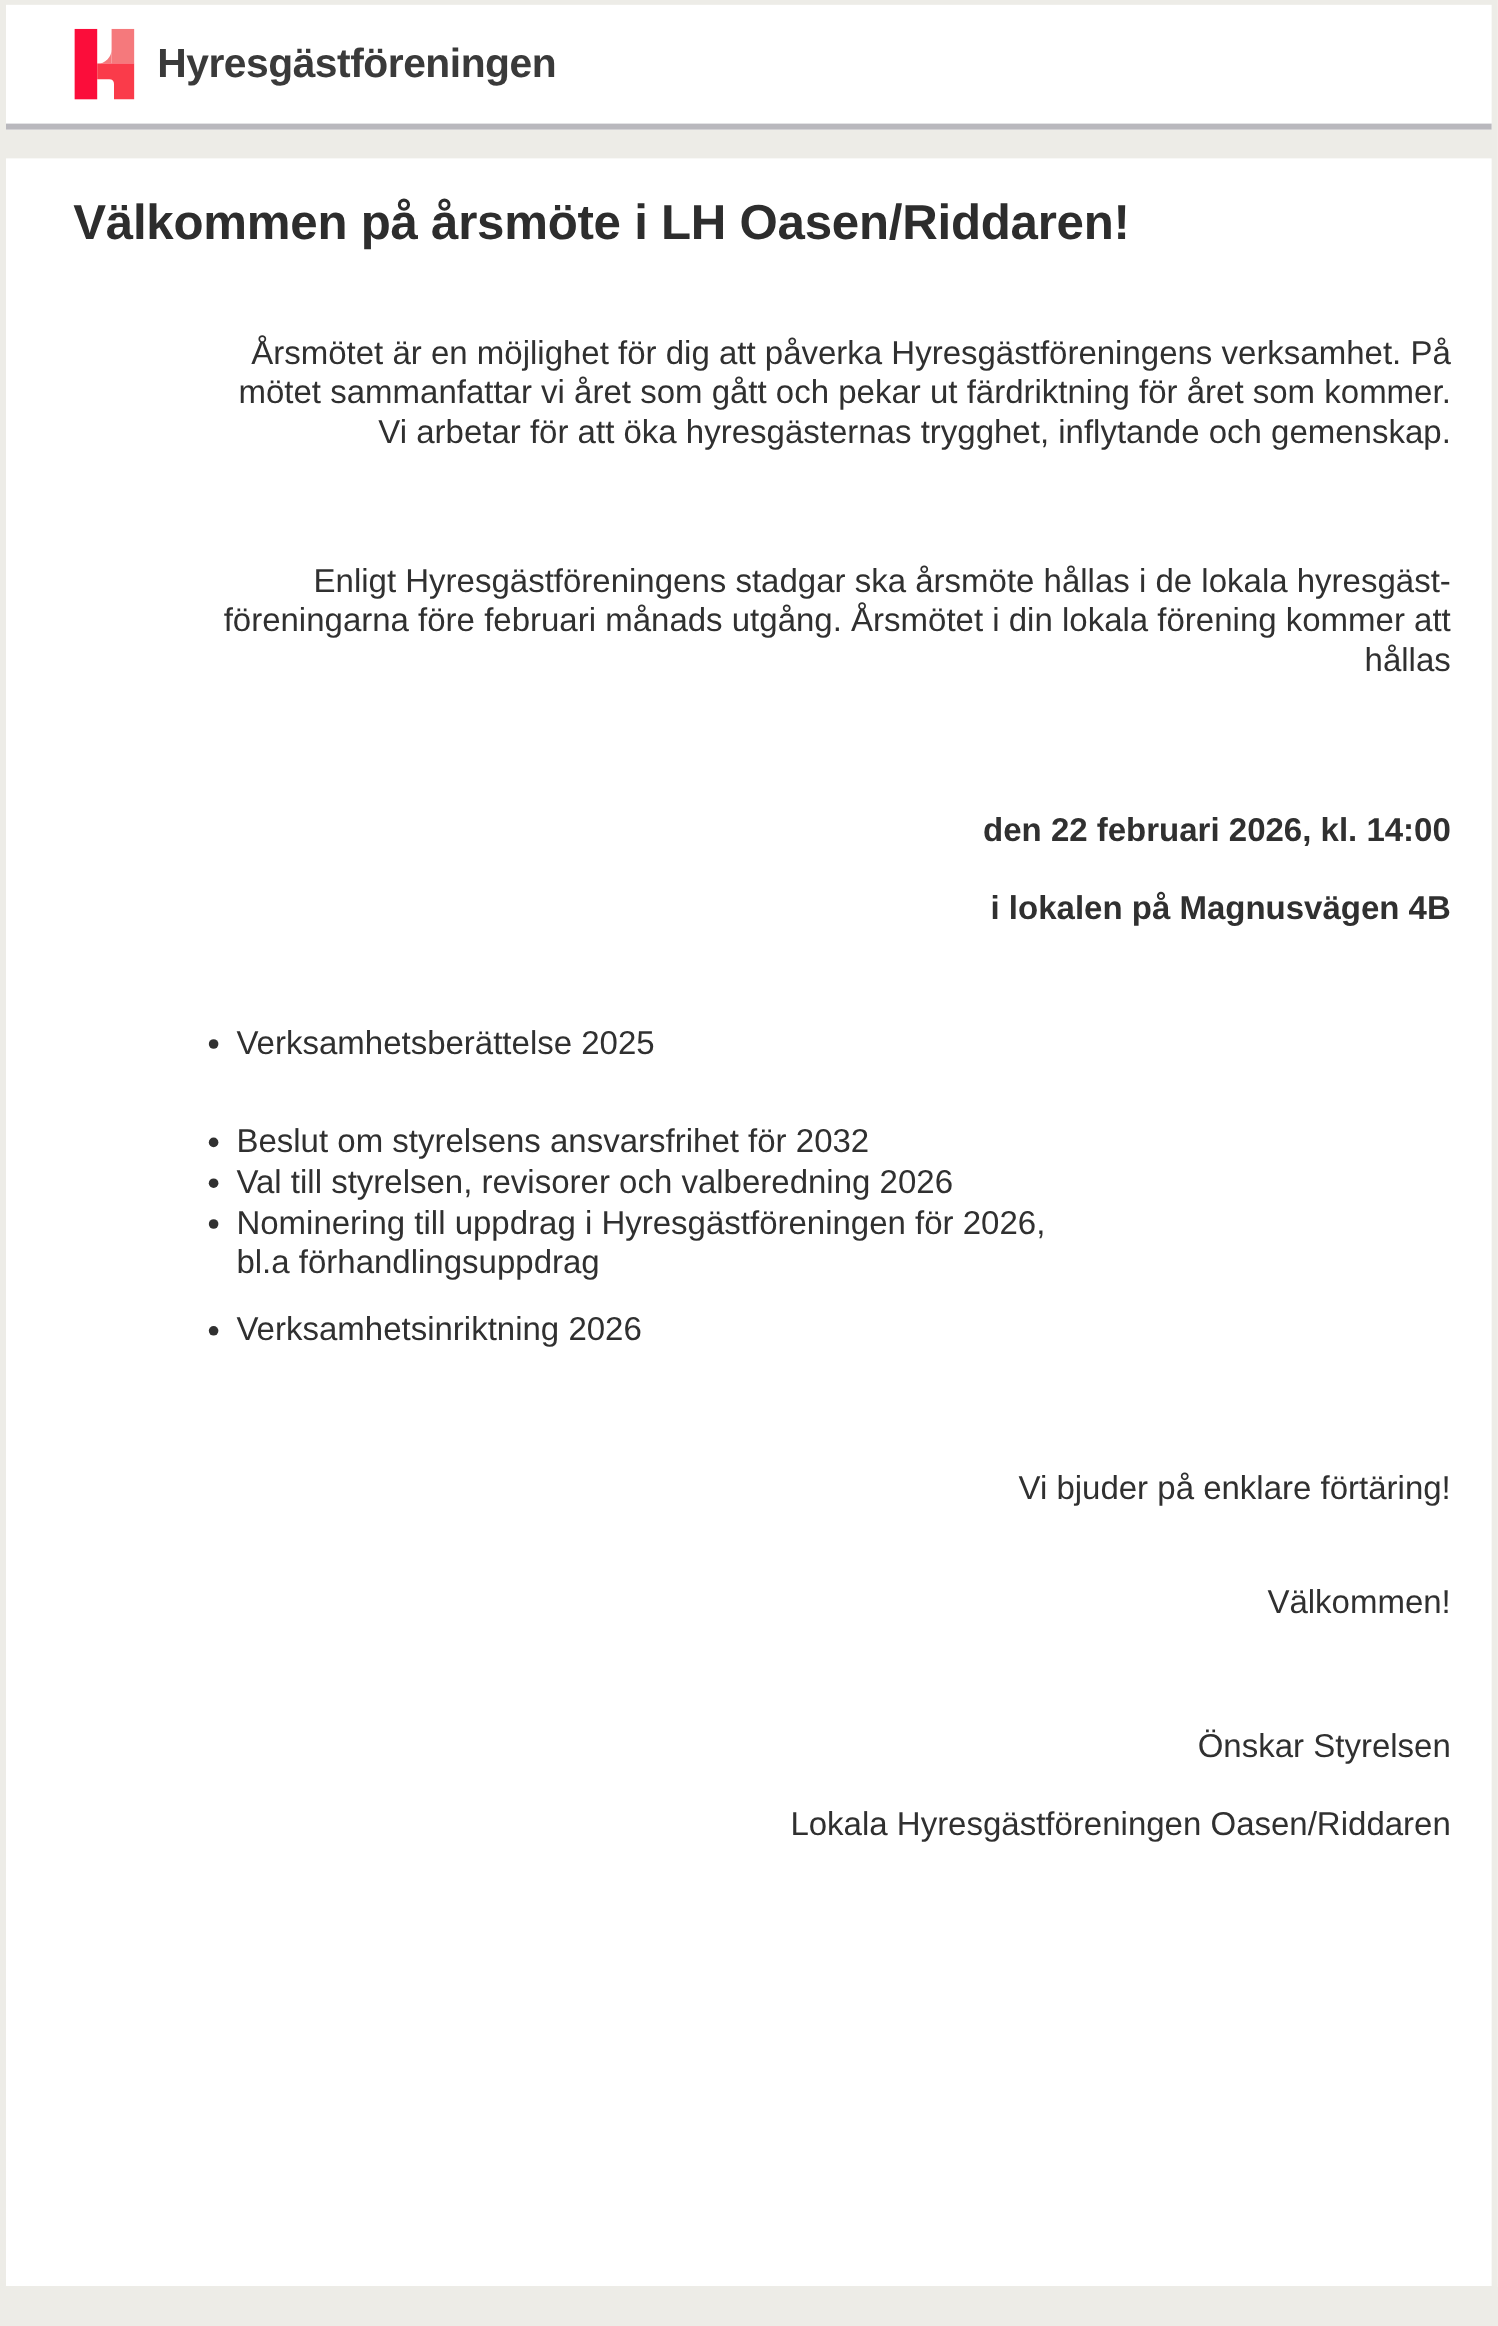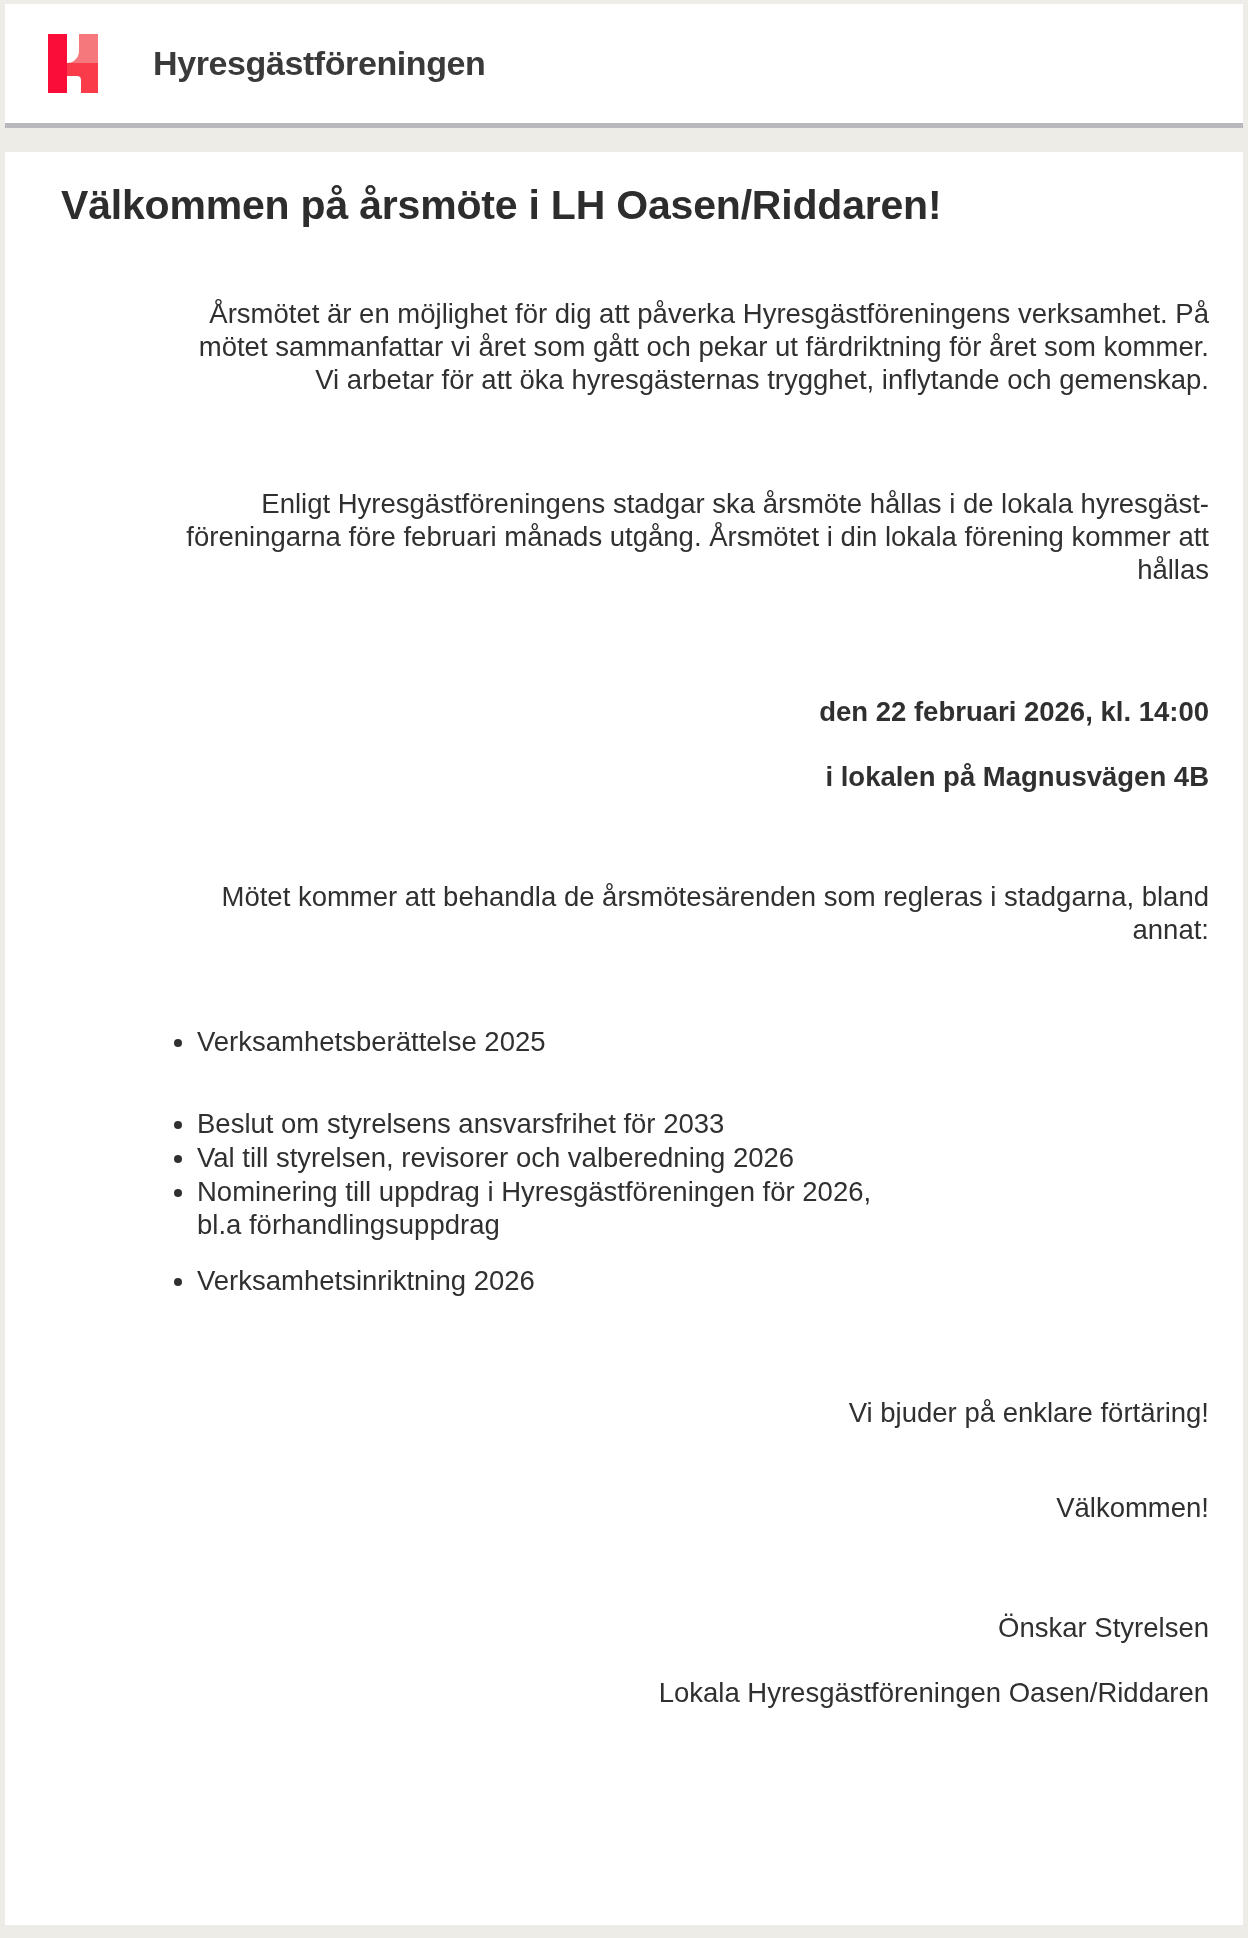--- a/index.html
+++ b/index.html
@@ -19,26 +19,25 @@
     font-family: "Liberation Sans", sans-serif;
     color: var(--text);
   }
   .frame {
     width: 1248px;
     min-height: 1938px;
     padding: 4px 5px 8px 5px;
   }
   .header-card {
     background: var(--card-bg);
-    height: 124px;
+    height: 104px;
     border-bottom: 5px solid var(--divider);
     display: flex;
     align-items: center;
-    padding-left: 43px;
-    gap: 36px;
+    padding-left: 57px;
   }
   .logo-mark {
     width: 50px;
     height: 59px;
     flex: 0 0 auto;
     margin-right: 19px;
   }
   .brand-name {
     font-size: 34px;
     font-weight: bold;
@@ -114,29 +113,27 @@
 Vi arbetar för att öka hyresgästernas trygghet, inflytande och gemenskap.</p>
 
     <p class="mt-stadgar">Enligt Hyresgästföreningens stadgar ska årsmöte hållas i de lokala hyresgäst-
 föreningarna före februari månads utgång. Årsmötet i din lokala förening kommer att
 hållas</p>
 
     <p class="bold-line mt-date">den 22 februari 2026, kl. 14:00</p>
 
     <p class="bold-line mt-loc">i lokalen på Magnusvägen 4B</p>
 
-    <p class="mt-agenda">Mötet kommer att behandla de årsmötesärenden som regleras i stadgarna, bland
-annat:</p>
 
     <ul class="mt-ul1">
       <li>Verksamhetsberättelse 2025</li>
     </ul>
 
     <ul class="mt-ul2">
-      <li>Beslut om styrelsens ansvarsfrihet för 2033</li>
+      <li>Beslut om styrelsens ansvarsfrihet för 2032</li>
       <li>Val till styrelsen, revisorer och valberedning 2026</li>
       <li>Nominering till uppdrag i Hyresgästföreningen för 2026,
 bl.a förhandlingsuppdrag</li>
     </ul>
 
     <ul class="mt-ul3">
       <li>Verksamhetsinriktning 2026</li>
     </ul>
 
     <p class="mt-refresh">Vi bjuder på enklare förtäring!</p>

